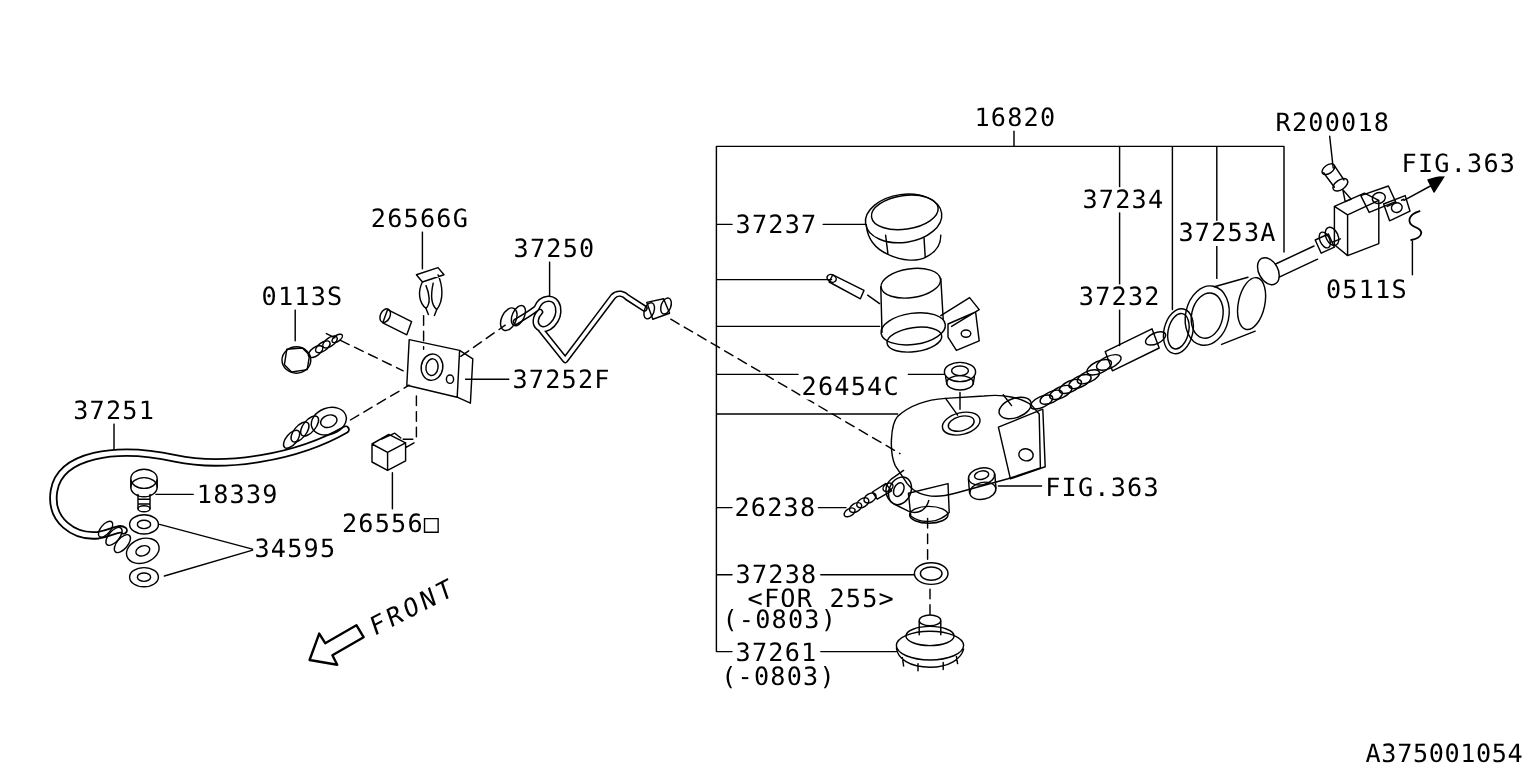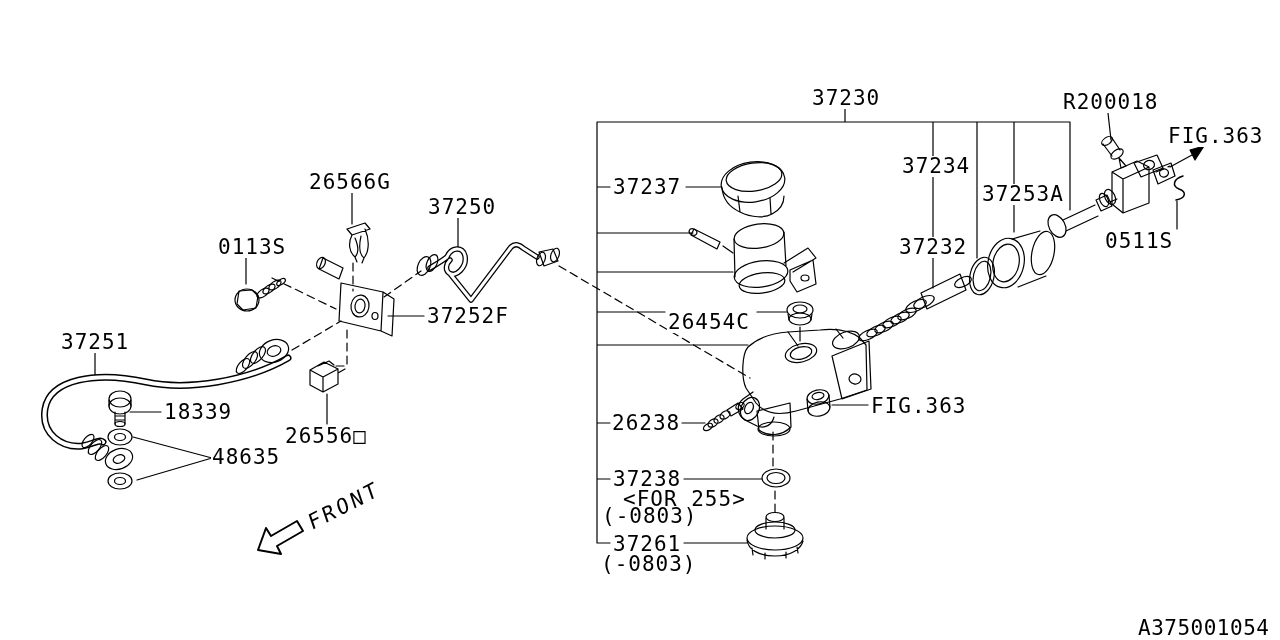--- a/index.html
+++ b/index.html
@@ -266,31 +266,31 @@
     <path d="M539,252 L553,249 L558,261 L544,266 Z"></path>
     <ellipse cx="541" cy="259" rx="4" ry="7" transform="rotate(20 541 259)"></ellipse>
     <ellipse cx="555" cy="255" rx="4" ry="7" transform="rotate(20 555 255)"></ellipse>
   </g>
 
   <g>
     <path d="M258,550 L266,528 L271,536 L297,521 L303,531 L277,546 L281,554 Z" stroke-width="2"></path>
   </g>
 </svg>
 
-  <div class="lbl" style="left:811px;top:88px">37230</div>
+  <div class="lbl" style="left:811px;top:88px">16820</div>
   <div class="lbl" style="left:1062px;top:92px">R200018</div>
   <div class="lbl" style="left:1167px;top:126px">FIG.363</div>
   <div class="lbl" style="left:308px;top:172px">26566G</div>
   <div class="lbl" style="left:427px;top:197px">37250</div>
   <div class="lbl" style="left:217px;top:237px">0113S</div>
   <div class="lbl" style="left:60px;top:332px">37251</div>
   <div class="lbl" style="left:426px;top:306px">37252F</div>
   <div class="lbl" style="left:163px;top:402px">18339</div>
   <div class="lbl" style="left:284px;top:426px">26556□</div>
-  <div class="lbl" style="left:211px;top:447px">48635</div>
+  <div class="lbl" style="left:211px;top:447px">34595</div>
   <div class="lbl" style="left:612px;top:177px">37237</div>
   <div class="lbl" style="left:901px;top:156px">37234</div>
   <div class="lbl" style="left:981px;top:184px">37253A</div>
   <div class="lbl" style="left:898px;top:237px">37232</div>
   <div class="lbl" style="left:667px;top:312px">26454C</div>
   <div class="lbl" style="left:611px;top:413px">26238</div>
   <div class="lbl" style="left:870px;top:396px">FIG.363</div>
   <div class="lbl" style="left:1104px;top:231px">0511S</div>
   <div class="lbl" style="left:612px;top:469px">37238</div>
   <div class="lbl" style="left:622px;top:489px">&lt;FOR 255&gt;</div>

